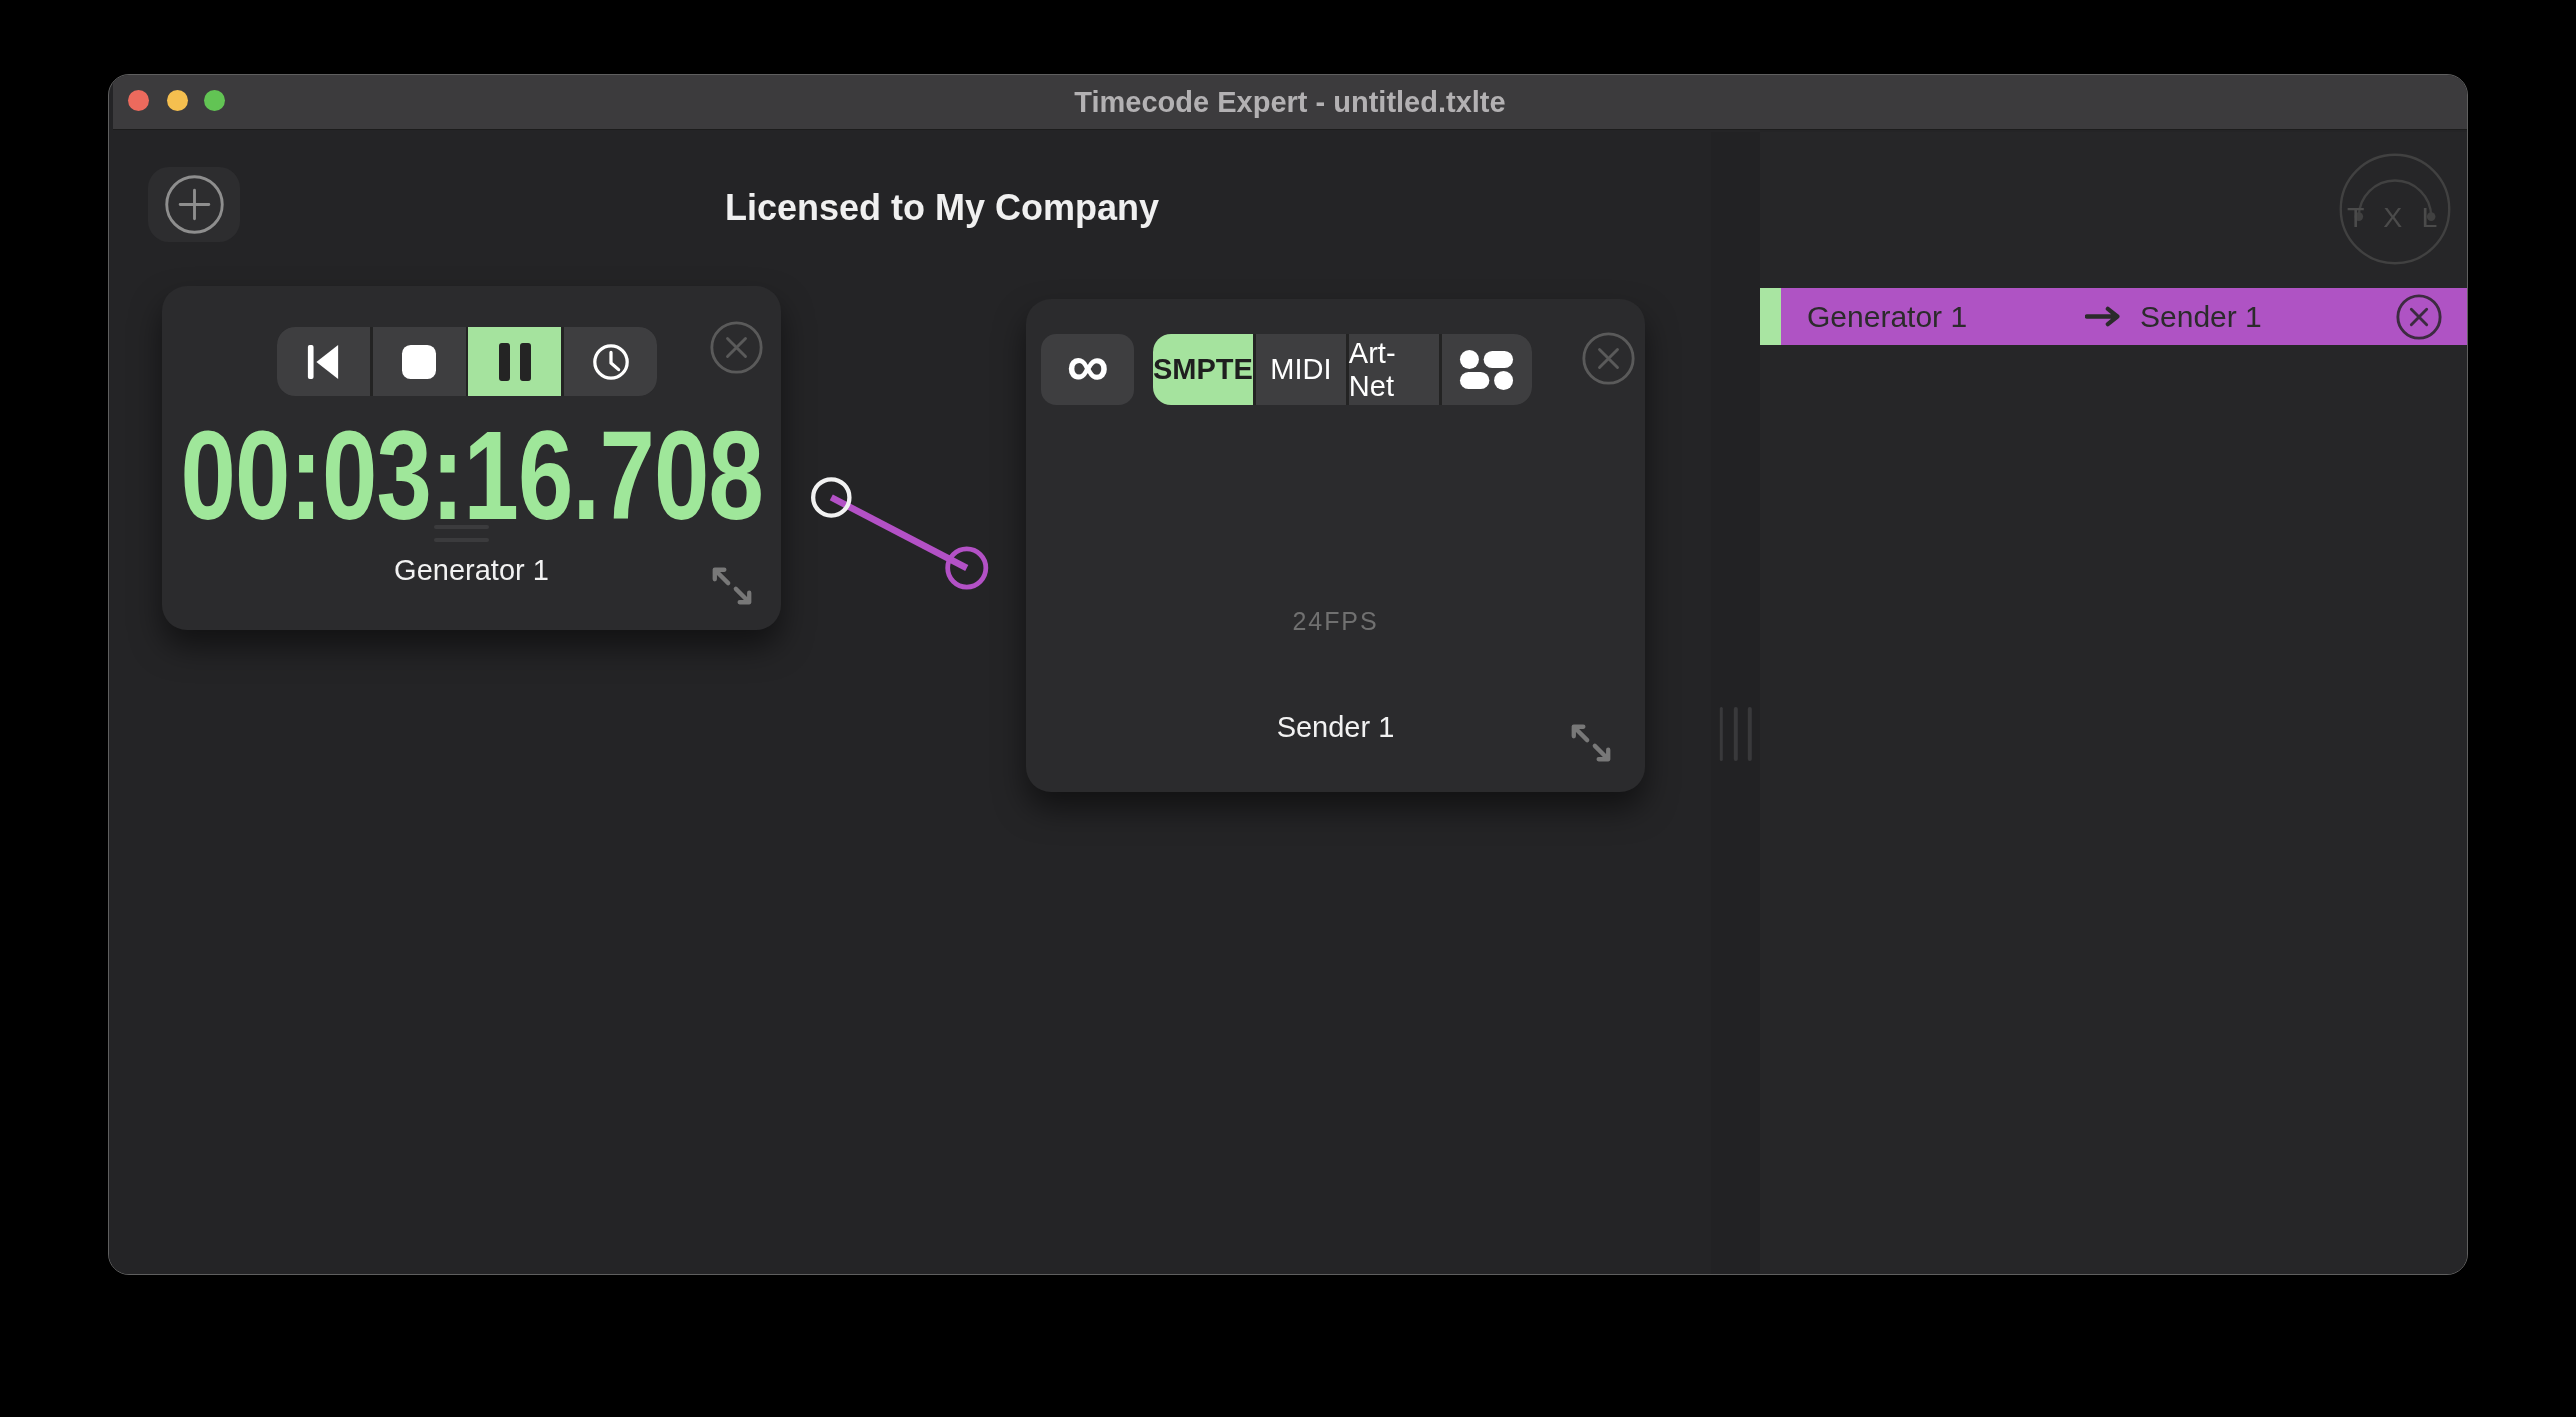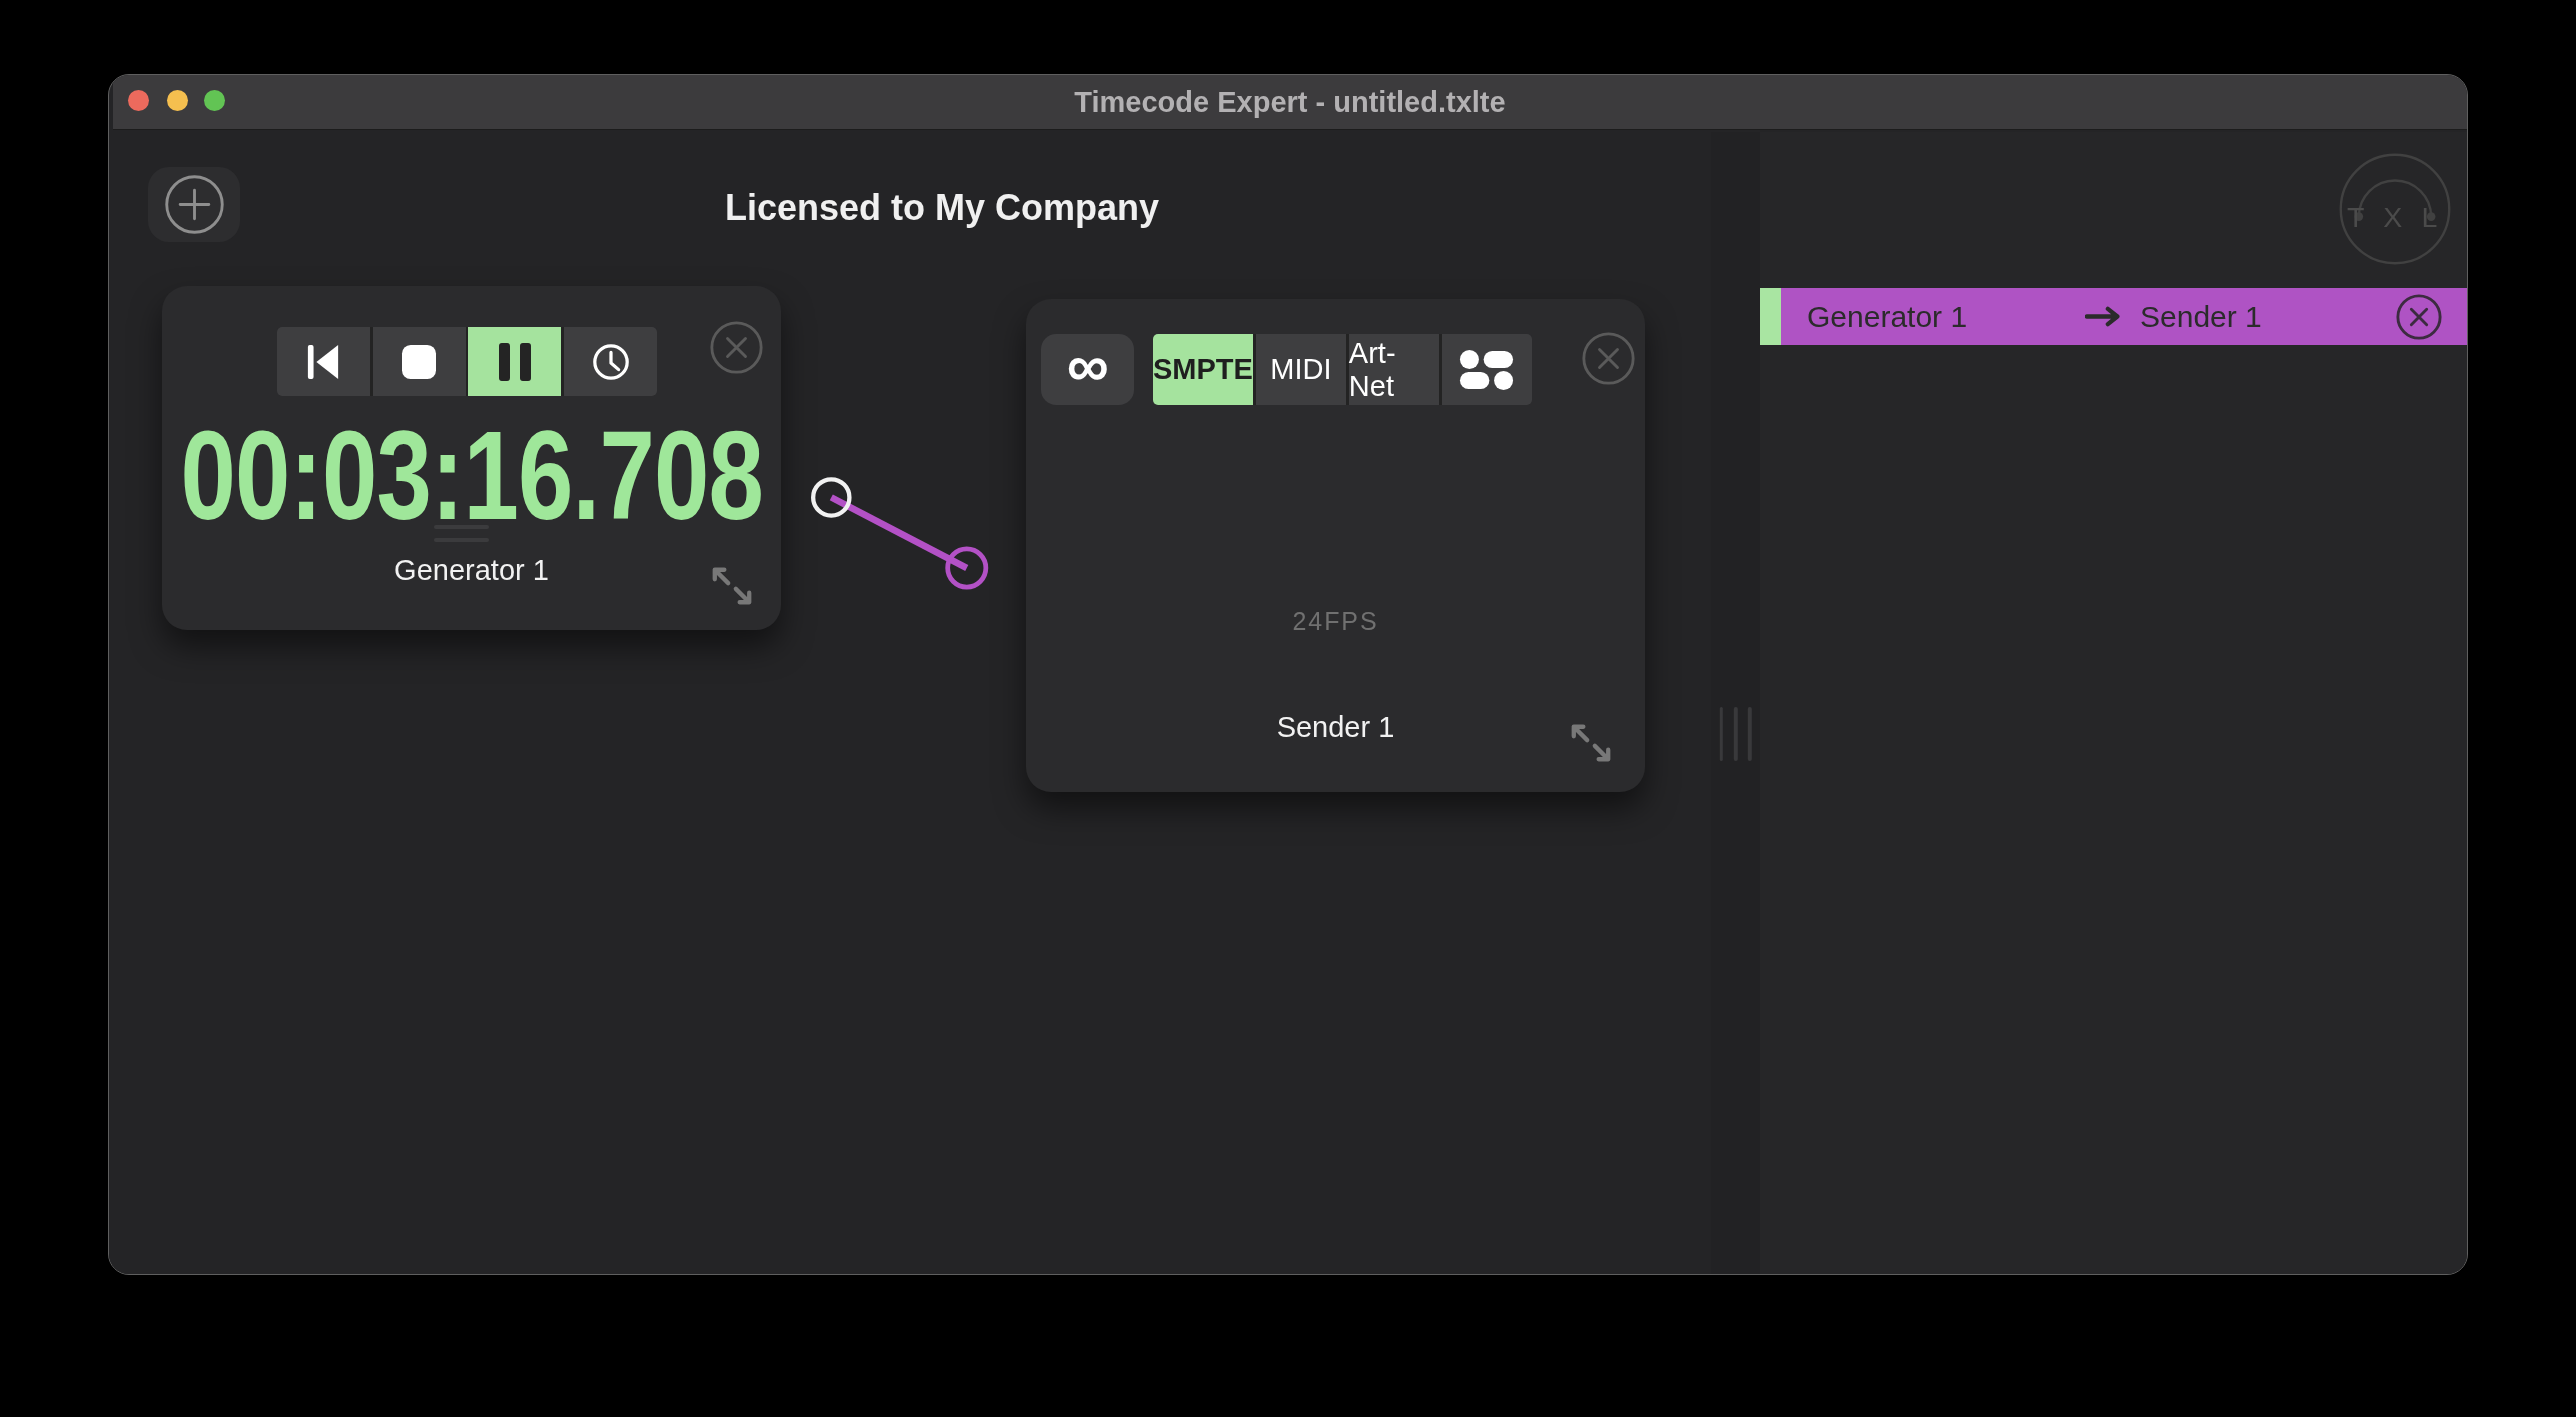--- a/index.html
+++ b/index.html
@@ -36,21 +36,21 @@
   
   .conn { position:absolute; inset:0; width:100%; height:100%; }
 
   
   .card { position:absolute; background:#2b2b2d; border-radius:25px;
     box-shadow:0 17px 31px rgba(0,0,0,0.5); }
   .card.generator { left:53px;  top:154px; width:619px; height:344px; }
   .card.sender    { left:917px; top:167px; width:619px; height:493px; }
 
   .seg-group { position:absolute; display:flex; gap:2.9px; background:#232323;
-    border-radius:5px; overflow:hidden; }
+    border-radius:18px; overflow:hidden; }
   .seg { flex:1; background:#3e3e40; display:flex; align-items:center;
     justify-content:center; cursor:pointer; color:#fff; }
   .seg.active { background:#a5e39e; color:#1f1f1f; }
   .transport { left:115px; top:41px; width:380px; height:69px; }
   .tabs      { left:127px; top:35px; width:379px; height:71px; }
   .tabs .seg { font-size:29px; font-weight:500; }
   .tabs .seg.active { font-weight:600; }
 
   .loop-btn { position:absolute; left:15.3px; top:35px; width:93px; height:71px;
     border:none; border-radius:15.3px; background:#3e3e40; color:#fff; cursor:pointer;

